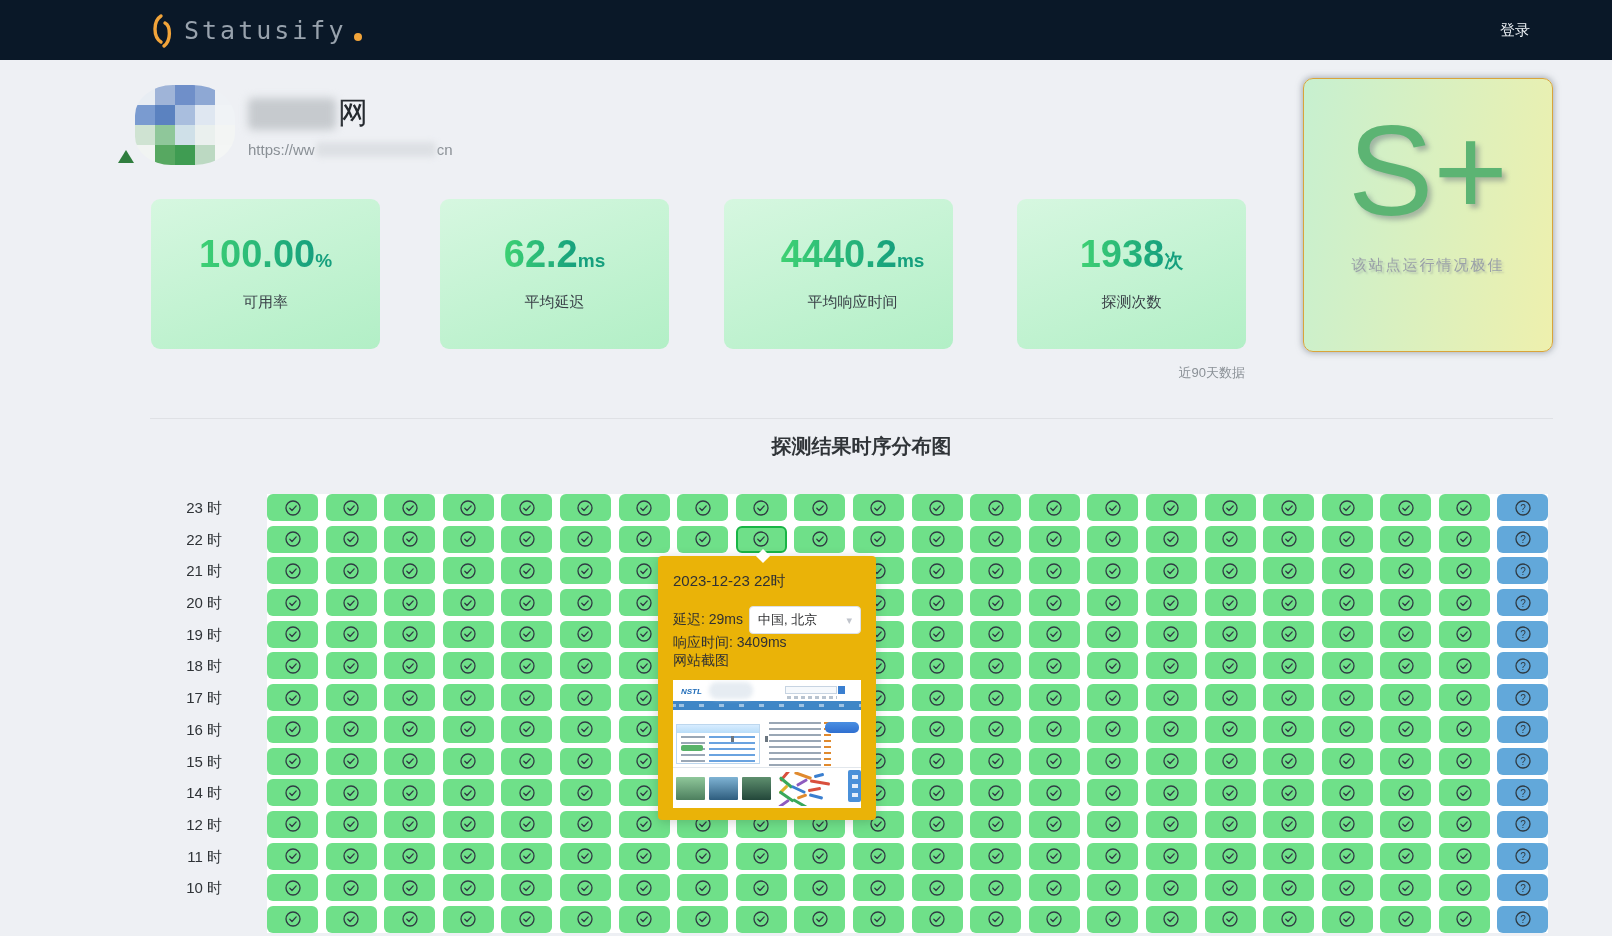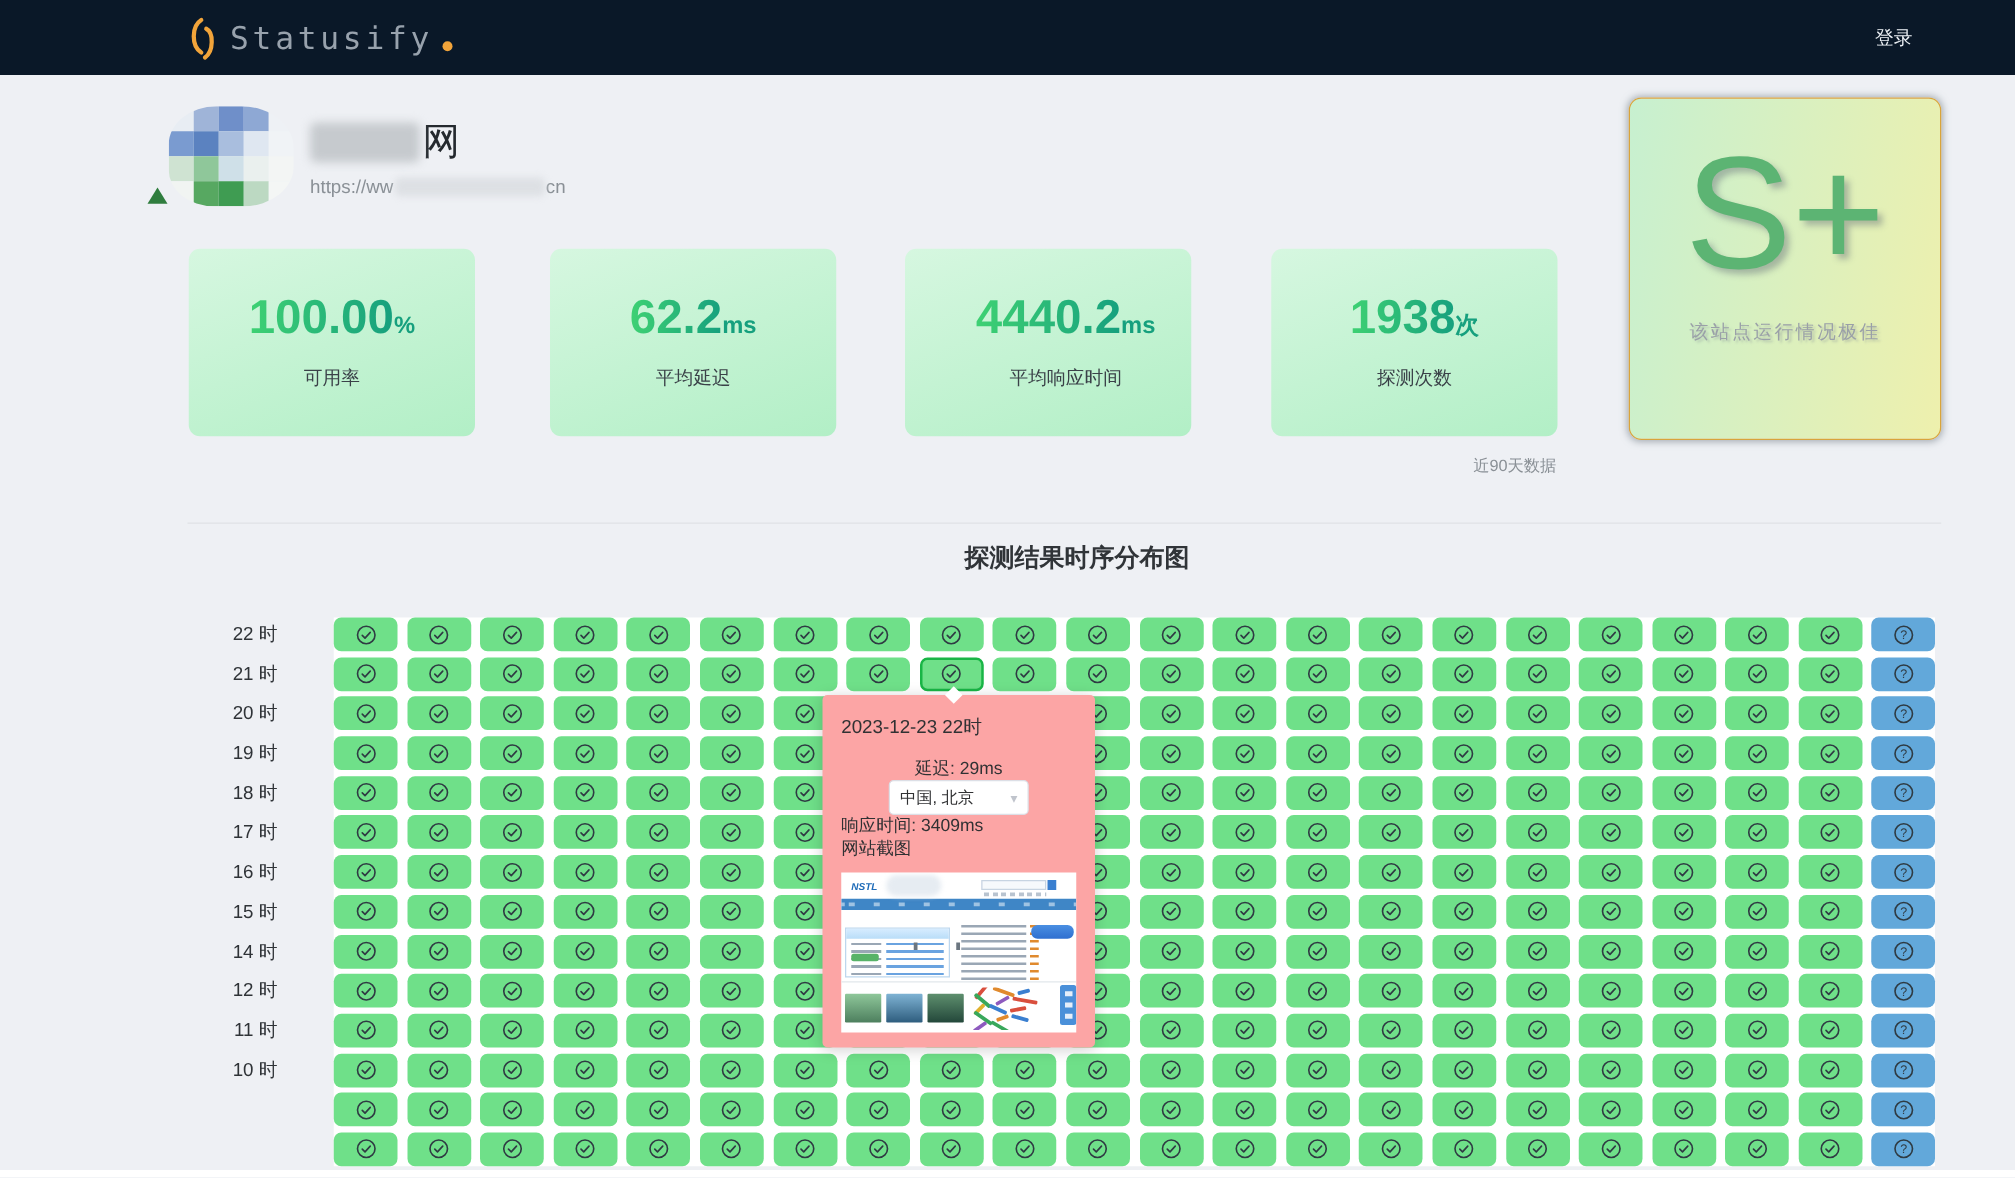--- a/index.html
+++ b/index.html
@@ -68,26 +68,26 @@
   .hour-label { text-align:right; padding-right:8px; font-size:15px; color:#2f3337; line-height:27px; }
   .timeline-grid { position:absolute; left:267px; top:494px;
                    display:grid; grid-template-columns:repeat(22,51px); grid-auto-rows:27px;
                    column-gap:7.6px; row-gap:4.7px; background:#fff; }
   .cell { border-radius:6px; display:flex; align-items:center; justify-content:center; }
   .cell-ok { background:#6fe089; }
   .cell-unknown { background:#62a8da; }
   .cell.hovered { border:2px solid #19b546; }
 
   
-  .tooltip { position:absolute; left:658px; top:556px; width:218px; background:#fca5a5; border-radius:4px;
+  .tooltip { position:absolute; left:658px; top:556px; width:218px; background:#eab308; border-radius:4px;
              box-shadow:0 2px 12px rgba(0,0,0,.18); padding:16px 15px 12px 15px; z-index:10; }
   .tooltip::before { content:""; position:absolute; top:-5px; left:100px; width:10px; height:10px;
                      background:#fff; transform:rotate(45deg); }
   .tip-title { font-size:15px; color:#303133; }
-  .tip-row { display:flex; align-items:center; justify-content:space-between; margin-top:15px;flex-direction:column; }
+  .tip-row { display:flex; align-items:center; justify-content:space-between; margin-top:15px; }
   .tip-text { font-size:14px; color:#303133; }
   .tip-select { width:112px; height:28px; border:1px solid #dcdfe6; border-radius:4px;
                 display:flex; align-items:center; justify-content:space-between; padding:0 8px;
                 font-size:13px; color:#303133; cursor:pointer; background:#fff; }
   .tip-select .chev { color:#c0c4cc; font-size:11px; }
   .tip-line { margin-top:0; font-size:14px; color:#303133; }
 
   
   .thumb { position:relative; margin-top:10px; width:188px; height:128px; background:#fff; overflow:hidden; }
   .t-top { position:relative; height:21px; }
@@ -210,20 +210,21 @@
   <div class="grade-desc">该站点运行情况极佳</div>
 </div>
 
 <div class="period-note">近90天数据</div>
 
 <div class="divider"></div>
 
 <div class="timeline-title">探测结果时序分布图</div>
 
 <div class="hour-labels">
+    <div class="hour-label">23 时</div>
     <div class="hour-label">22 时</div>
     <div class="hour-label">21 时</div>
     <div class="hour-label">20 时</div>
     <div class="hour-label">19 时</div>
     <div class="hour-label">18 时</div>
     <div class="hour-label">17 时</div>
     <div class="hour-label">16 时</div>
     <div class="hour-label">15 时</div>
     <div class="hour-label">14 时</div>
     <div class="hour-label">12 时</div>

